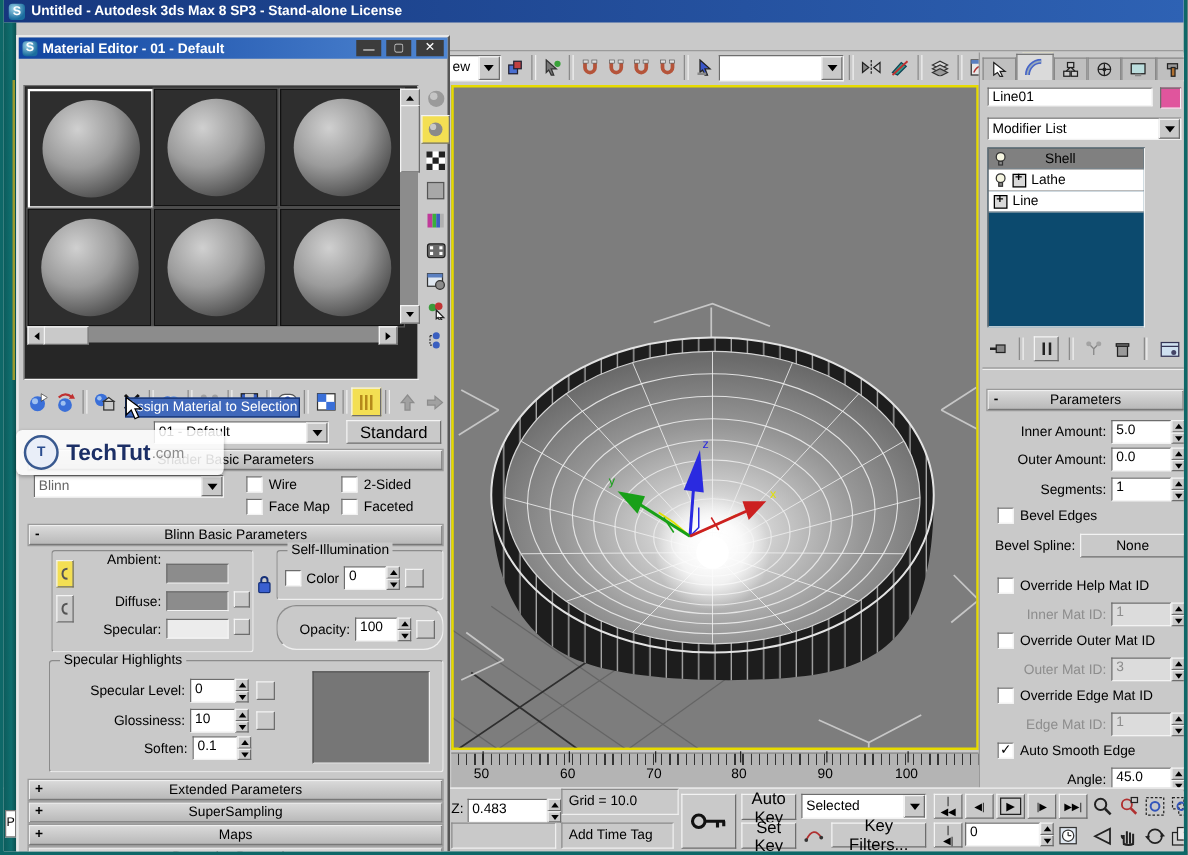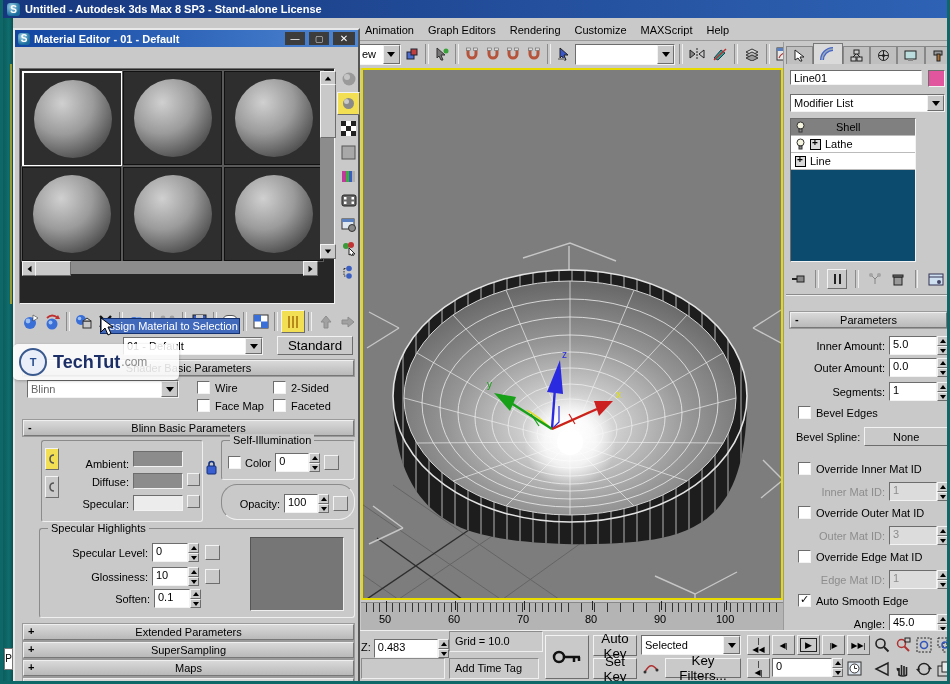--- a/index.html
+++ b/index.html
@@ -59,28 +59,20 @@
 </head>
 <body>
 
 <div class="screen">
 
   <div class="abs titlebar-main" style="left:0;top:0;width:944px;height:18px;">
     <span class="logo">S</span>
     <span>Untitled - Autodesk 3ds Max 8 SP3  - Stand-alone License</span>
   </div>
 
-  <div class="abs" style="left:355px;top:20px;width:589px;height:20px;display:flex;align-items:center;">
-    <span class="mi">Animation</span>
-    <span class="mi">Graph Editors</span>
-    <span class="mi">Rendering</span>
-    <span class="mi">Customize</span>
-    <span class="mi">MAXScript</span>
-    <span class="mi">Help</span>
-  </div>
   <div class="abs" style="left:0;top:40px;width:944px;height:1px;background:#9a9a9a;"></div>
 
   <div class="abs" style="left:355px;top:42px;width:589px;height:24px;display:flex;align-items:center;gap:2px;">
     <div class="combo" style="width:44px;height:19px;">
       <span class="ct">ew</span>
       <span class="dd">
           <span class="tri-dn"></span>
         </span>
     </div>
     <span class="flat" style="width:20px;height:20px;">
@@ -481,21 +473,21 @@
       <span class="cb"></span>
       <span>Bevel Edges</span>
     </div>
     <div class="abs" style="left:12px;top:385px;width:152px;display:flex;align-items:center;gap:4px;">
       <span>Bevel Spline:</span>
       <span class="btn" style="flex:1;height:17px;">None</span>
     </div>
 
     <div class="abs" style="left:14px;top:420px;display:flex;gap:5px;align-items:center;">
       <span class="cb"></span>
-      <span>Override Inner Mat ID</span>
+      <span>Override Help Mat ID</span>
     </div>
     <div class="abs" style="left:4px;top:440px;width:160px;display:flex;align-items:center;">
       <span class="dis-label" style="flex:1;text-align:right;padding-right:4px;">Inner Mat ID:</span>
       <span class="spinrow">
           <span class="field dis" style="width:40px;">1</span>
           <span class="spin">
             <span class="sbtn up"></span>
             <span class="sbtn dn"></span>
           </span>
         </span>
@@ -937,21 +929,21 @@
     <span class="btn hl abs" style="left:30px;top:418px;width:14px;height:22px;">
       <svg width="8" height="12">
           <path d="M6 2 Q2 2 2 6 Q2 10 6 10" fill="none" stroke="#555" stroke-width="1.6"></path>
         </svg>
     </span>
     <span class="btn abs" style="left:30px;top:446px;width:14px;height:22px;">
       <svg width="8" height="12">
           <path d="M6 2 Q2 2 2 6 Q2 10 6 10" fill="none" stroke="#555" stroke-width="1.6"></path>
         </svg>
     </span>
-    <span class="abs" style="left:50px;top:428px;width:64px;text-align:right;">Ambient:</span>
+    <span class="abs" style="left:50px;top:412px;width:64px;text-align:right;">Ambient:</span>
     <div class="abs" style="left:118px;top:421px;width:50px;height:16px;background:#8c8c8c;border:1px solid;border-color:#6d6d6d #f3f3f3 #f3f3f3 #6d6d6d;"></div>
     <span class="abs" style="left:50px;top:446px;width:64px;text-align:right;">Diffuse:</span>
     <div class="abs" style="left:118px;top:443px;width:50px;height:16px;background:#8c8c8c;border:1px solid;border-color:#6d6d6d #f3f3f3 #f3f3f3 #6d6d6d;"></div>
     <span class="btn abs" style="left:172px;top:443px;width:13px;height:13px;"></span>
     <span class="abs" style="left:50px;top:468px;width:64px;text-align:right;">Specular:</span>
     <div class="abs" style="left:118px;top:465px;width:50px;height:16px;background:#ececec;border:1px solid;border-color:#6d6d6d #f3f3f3 #f3f3f3 #6d6d6d;"></div>
     <span class="btn abs" style="left:172px;top:465px;width:13px;height:13px;"></span>
     <span class="abs" style="left:190px;top:430px;">
       <svg width="13" height="15">
           <rect x="2" y="6" width="9" height="8" rx="1" fill="#3a5fd0" stroke="#15307a"></rect>

